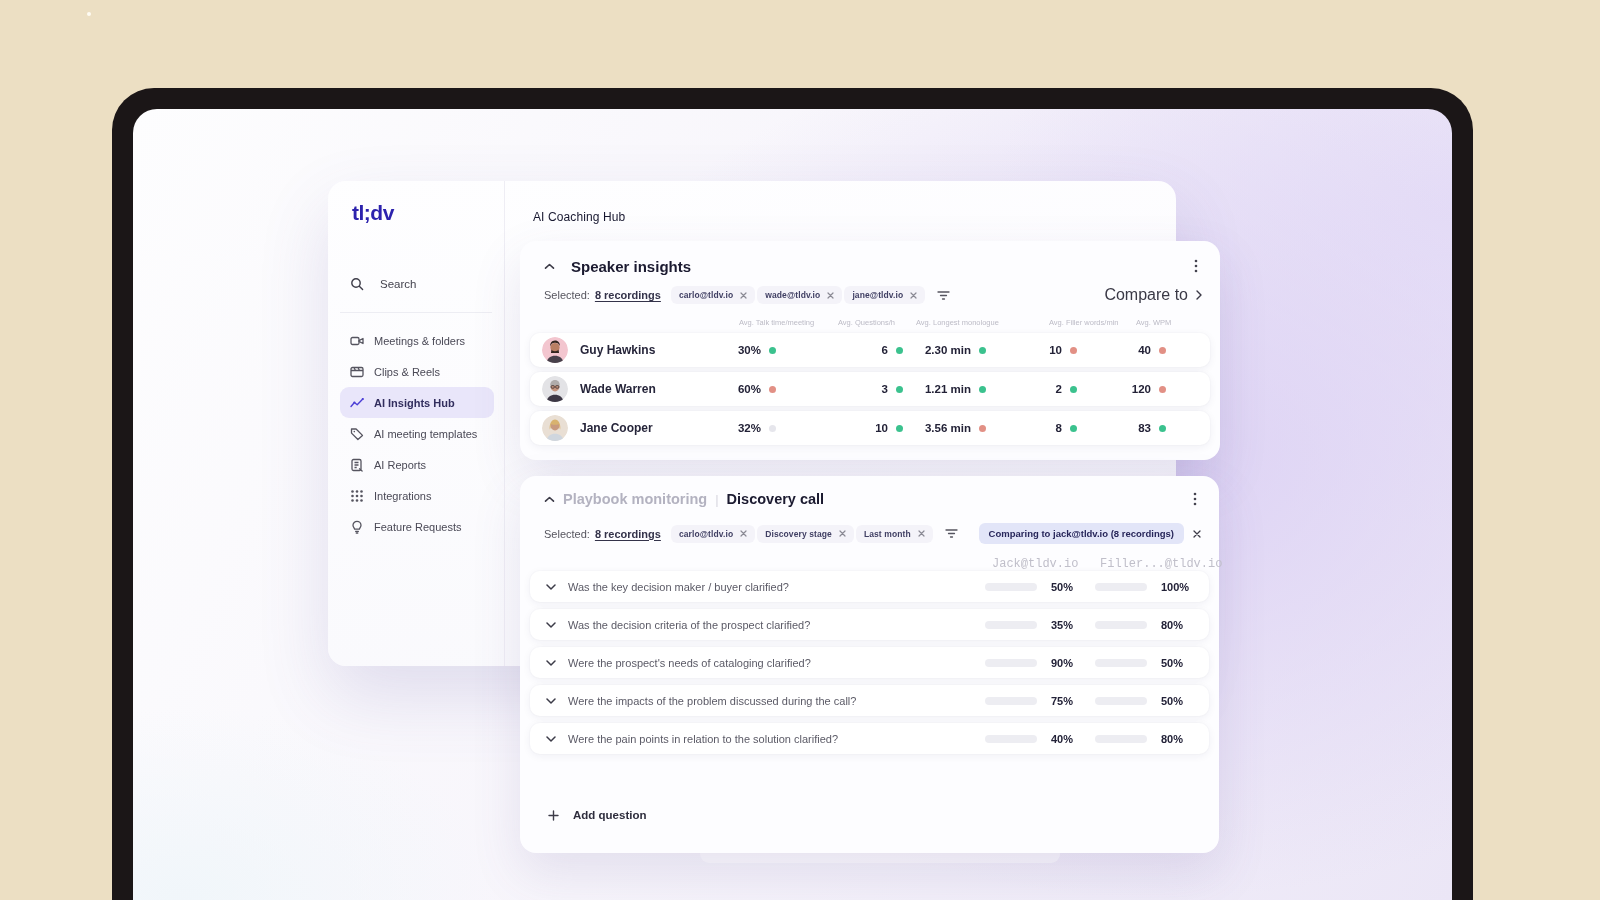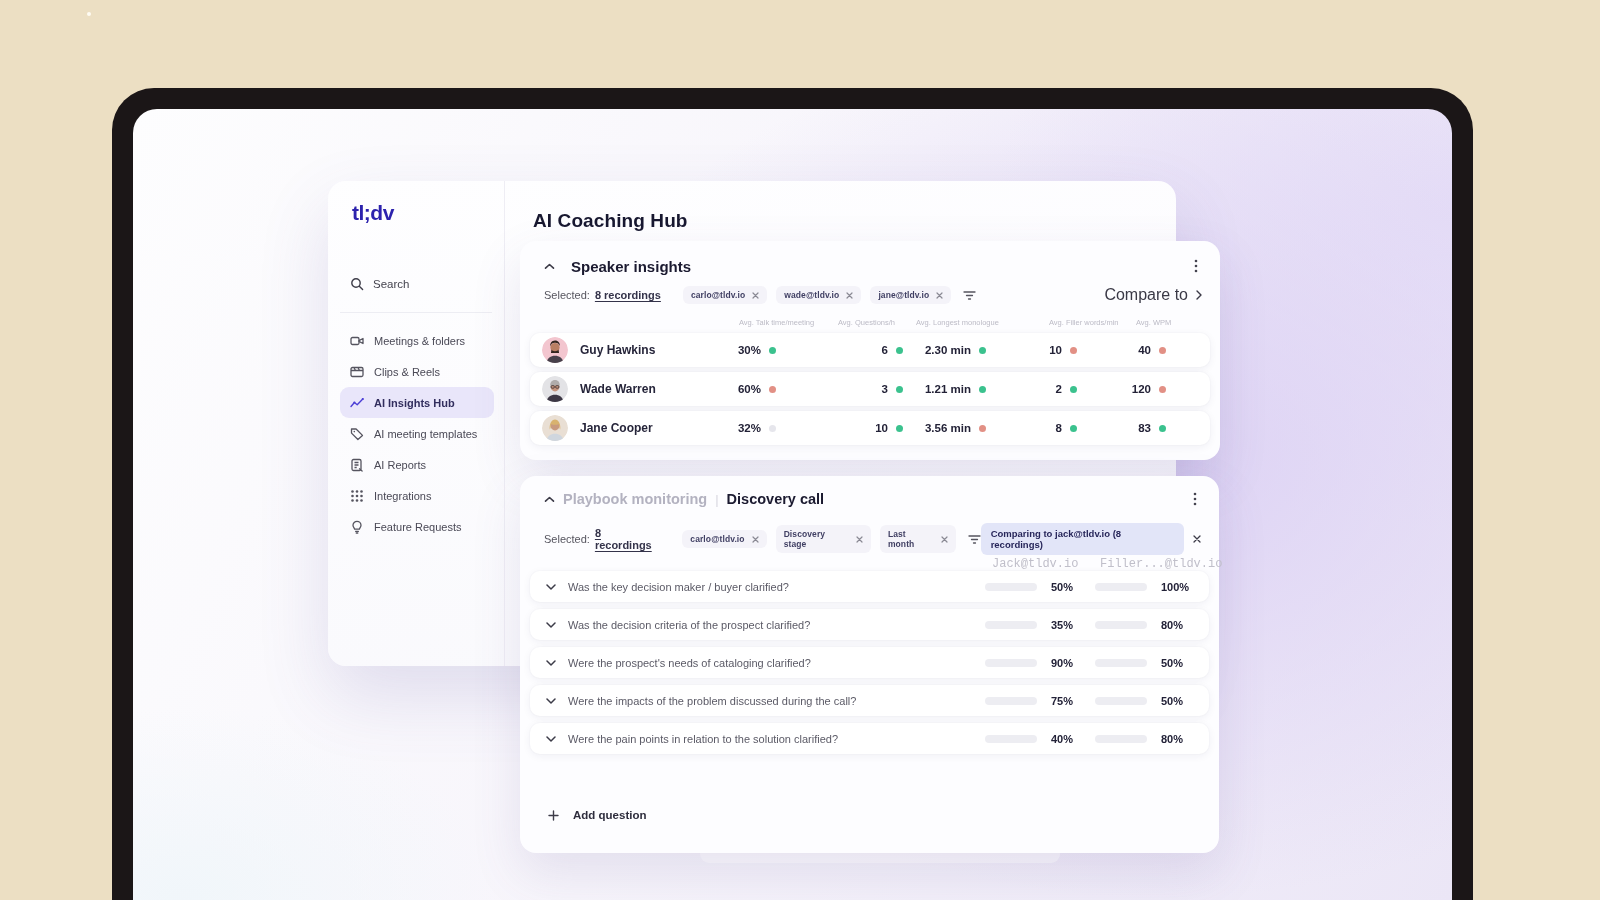--- a/index.html
+++ b/index.html
@@ -17,30 +17,30 @@
               radial-gradient(700px 500px at 100% 12%, rgba(229,221,247,0.9), rgba(229,221,247,0) 65%),
               radial-gradient(520px 320px at 4% 100%, rgba(240,246,250,0.95), rgba(240,246,250,0) 60%),
               linear-gradient(115deg, #fdfdfe 0%, #f7f5fb 48%, #ebe6f6 100%); }
 
   
   .appwin { position:absolute; left:328px; top:181px; width:848px; height:485px; border-radius:18px;
             background:linear-gradient(180deg, rgba(254,254,255,0.96), rgba(250,250,253,0.9));
             box-shadow:0 30px 70px rgba(93,81,160,0.16); }
   .side-divider { position:absolute; left:176px; top:0; bottom:0; width:1px; background:#eeedf4; }
   .logo { position:absolute; left:24px; top:20px; font-size:21px; font-weight:800; letter-spacing:-0.5px; color:#2c22ad; }
-  .search-row { position:absolute; left:22px; top:92px; width:140px; height:22px; display:flex; align-items:center; gap:9px;
+  .search-row { position:absolute; left:22px; top:92px; width:140px; height:22px; display:flex; align-items:center; gap:16px;
                 color:#45444f; font-size:11.5px; cursor:pointer; }
   .side-hairline { position:absolute; left:12px; top:131px; width:152px; height:1px; background:#ededf3; }
   .nav { position:absolute; left:12px; top:144px; width:154px; }
   .nav-item { display:flex; align-items:center; gap:10px; height:31px; padding:0 10px; border-radius:9px;
               font-size:11px; color:#4a4956; cursor:pointer; }
   .nav-item .nico { display:flex; color:#55545f; }
   .nav-item.active { background:#e9e6fa; color:#322e5e; font-weight:700; }
   .nav-item.active .nico { color:#4c3fd6; }
-  .page-title { position:absolute; left:205px; top:29px; font-size:19px; font-weight:700; color:#181830; letter-spacing:0.1px; }
+  .page-title { position:absolute; left:205px; top:29px; font-size:12px; font-weight:400; color:#181830; letter-spacing:0.1px; }
 
   
   .card { position:absolute; background:#fdfdff; border-radius:16px; box-shadow:0 20px 50px rgba(90,80,150,0.13); }
   .card-speaker { left:520px; top:241px; width:700px; height:219px; }
   .card-playbook { left:520px; top:476px; width:699px; height:377px; }
   .stack-hint { position:absolute; left:700px; top:845px; width:360px; height:18px; border-radius:9px;
                 background:rgba(255,255,255,0.55); }
 
   .c-head { position:absolute; left:24px; right:20px; display:flex; align-items:center; }
   .card-speaker .c-head { top:16px; }
@@ -50,21 +50,21 @@
   .c-pipe { margin:0 8px; color:#d8d7e0; font-size:13px; }
   .c-title2 { font-size:14.5px; font-weight:700; color:#1b1a30; }
   .kebab { margin-left:auto; display:flex; cursor:pointer; padding:2px; }
   .chev-btn { display:flex; cursor:pointer; color:#3c3b48; }
 
   .c-filters { position:absolute; left:24px; right:18px; display:flex; align-items:center; }
   .card-speaker .c-filters { top:45px; }
   .card-playbook .c-filters { top:47px; }
   .sel-label { font-size:11px; color:#56555f; }
   .sel-count { margin-left:5px; font-size:11px; font-weight:600; color:#34334a; text-decoration:underline; text-underline-offset:2px; cursor:pointer; }
-  .chips { display:flex; align-items:center; gap:9px; margin-left:22px; }
+  .chips { display:flex; align-items:center; gap:2px; margin-left:10px; }
   .chip { display:flex; align-items:center; gap:7px; background:#f4f3f9; border-radius:6px; padding:4px 8px; cursor:pointer; }
   .chip .chip-label { font-size:8.5px; font-weight:700; color:#403f63; letter-spacing:0.1px; }
   .chip .x { display:flex; color:#8a8994; cursor:pointer; }
   .filter-ic { margin-left:12px; display:flex; cursor:pointer; color:#55545f; }
   .compare-btn { margin-left:auto; display:flex; align-items:center; gap:8px; font-size:16px; color:#3a3946; cursor:pointer;justify-content:center; }
   .comparing-chip { margin-left:auto; display:flex; align-items:center; gap:9px; }
   .comparing-pill { background:#e2e5f8; border-radius:6px; padding:5px 10px; font-size:9.5px; font-weight:700; color:#27265a; }
   .comparing-chip .x { display:flex; color:#3c3b48; cursor:pointer; }
 
   

